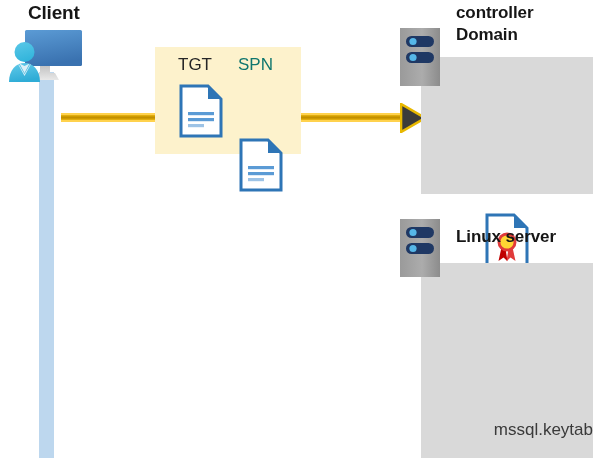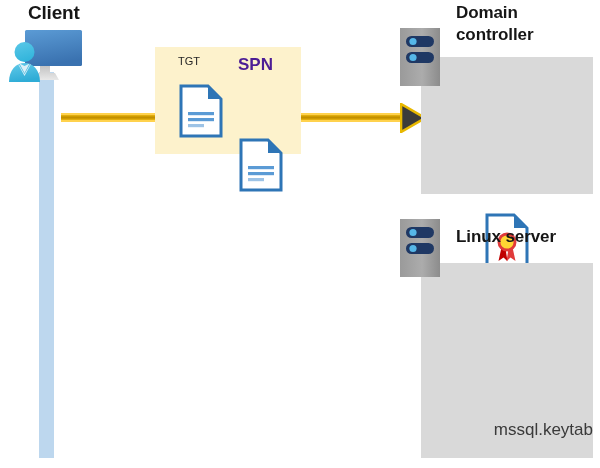--- a/index.html
+++ b/index.html
@@ -49,22 +49,22 @@
   #gold-line-2{left:301px;top:113px;width:104px;}
   #arrow-head{
     left:400px;top:103px;width:0;height:0;
   }
   #arrow-head svg{display:block;}
 
   
   .doc{position:relative;}
   .doc svg{display:block;}
 
-  #tgt-label{left:178px;top:55px;font-size:11px;color:#262626;}
-  #spn-label{left:238px;top:55px;font-size:17px;color:#4c1d95;font-weight:bold;}
+  #tgt-label{left:178px;top:55px;font-size:17px;color:#262626;}
+  #spn-label{left:238px;top:55px;font-size:17px;color:#0f766e;}
   #tgt-doc{left:179px;top:84px;}
   #spn-doc{left:239px;top:84px;}
 
   
   .panel{background:#D9D9D9;}
   #dc-panel{left:421px;top:57px;width:172px;height:137px;}
   #linux-panel{left:421px;top:263px;width:172px;height:195px;}
 
   
   #dc-server-icon{left:400px;top:28px;width:40px;height:58px;}
@@ -187,22 +187,22 @@
       </defs>
       <rect x="0" y="0" width="40" height="58" fill="url(#srvgrad1)"></rect>
       <rect x="6" y="8" width="28" height="11" rx="5.5" fill="#1F3864"></rect>
       <circle cx="13" cy="13.5" r="3.6" fill="#56B7E8"></circle>
       <rect x="6" y="24" width="28" height="11" rx="5.5" fill="#1F3864"></rect>
       <circle cx="13" cy="29.5" r="3.6" fill="#56B7E8"></circle>
     </svg>
   </div>
 
   <div class="abs" id="dc-title">
+    <div>controller</div>
     <div>Domain</div>
-    <div>controller</div>
   </div>
 
   <div class="abs doc" id="cert-doc">
     <svg width="44" height="54" viewBox="0 0 44 54">
       <path d="M2 2 h27 l13 13 v37 H2 Z" fill="#FFFFFF" stroke="#2E75B6" stroke-width="3" stroke-linejoin="miter"></path>
       <path d="M29 2 l13 13 h-13 z" fill="#2E75B6"></path>
 
       <path d="M17 32 l-3.5 16 l5 -3.5 l4 3.8 l-2.5 -16 z" fill="#C00000"></path>
       <path d="M27 32 l3.5 16 l-5 -3.5 l-4 3.8 l2.5 -16 z" fill="#E03A3A"></path>
 

